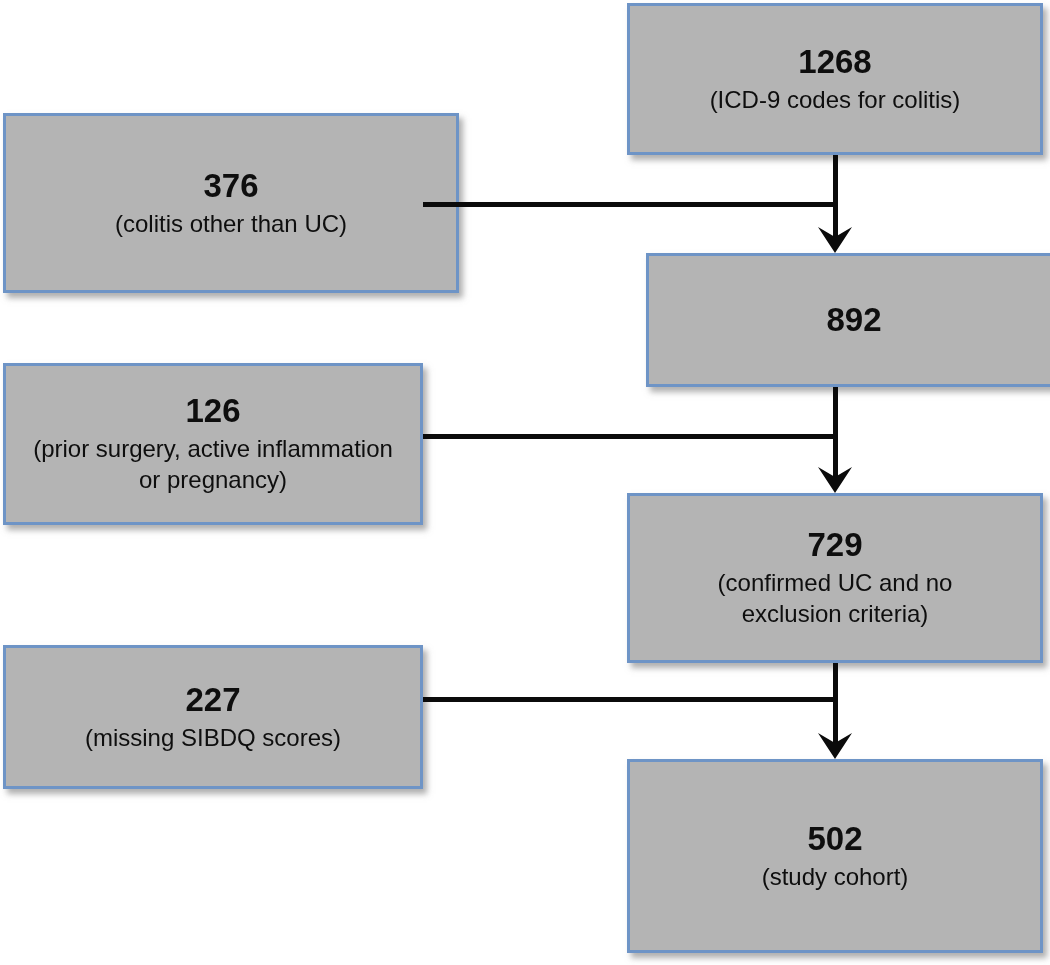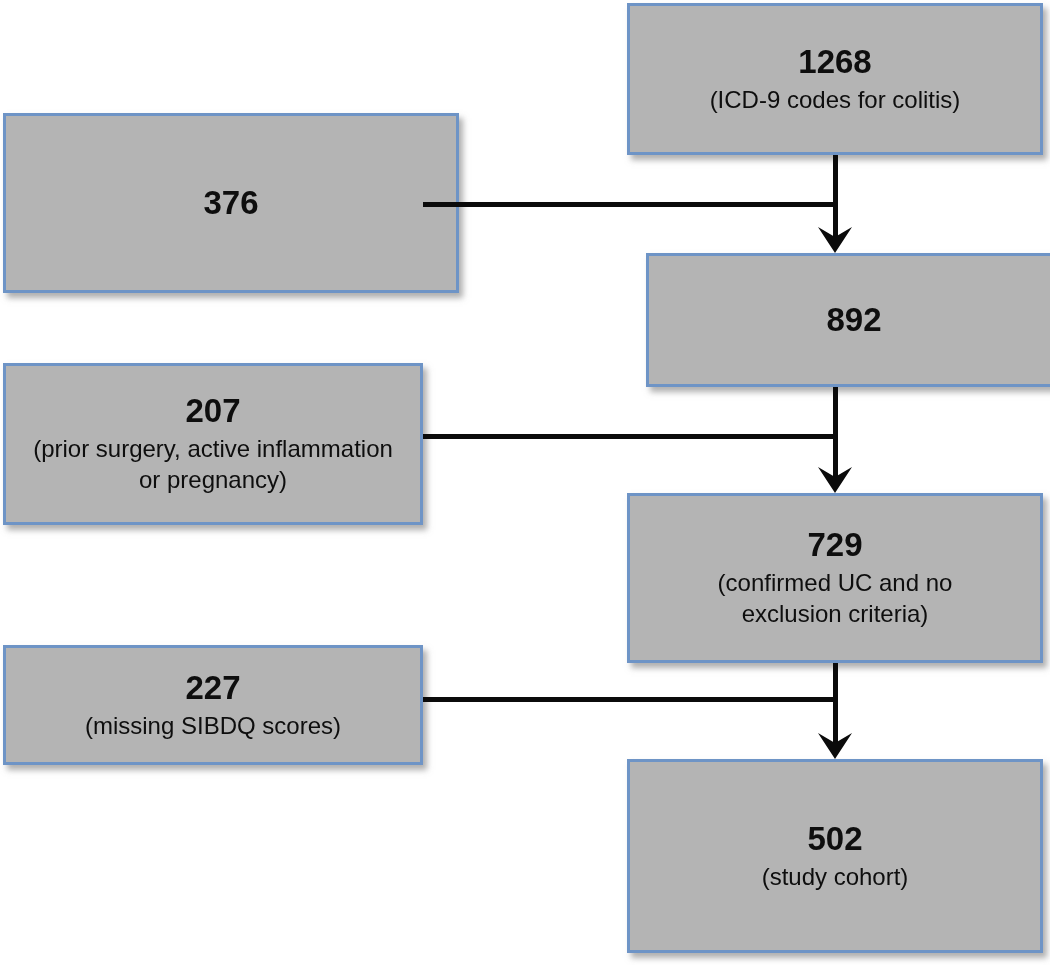--- a/index.html
+++ b/index.html
@@ -50,21 +50,21 @@
     height: 26px;
   }
   
   .b-1268 { left: 627px; top: 3px;   width: 416px; height: 152px; }
   .b-892  { left: 646px; top: 253px; width: 416px; height: 134px; }
   .b-729  { left: 627px; top: 493px; width: 416px; height: 170px; }
   .b-502  { left: 627px; top: 759px; width: 416px; height: 194px; text-align: right; }
   
   .b-376  { left: 3px; top: 113px; width: 456px; height: 180px; }
   .b-163  { left: 3px; top: 363px; width: 420px; height: 162px; }
-  .b-227  { left: 3px; top: 645px; width: 420px; height: 120px; }
+  .b-227  { left: 3px; top: 645px; width: 420px; height: 144px; }
   
   .v1 { left: 833px; top: 155px; width: 5px; height: 84px; }
   .v2 { left: 833px; top: 387px; width: 5px; height: 92px; }
   .v3 { left: 833px; top: 663px; width: 5px; height: 82px; }
   
   .a1 { left: 818px; top: 227px; }
   .a2 { left: 818px; top: 467px; }
   .a3 { left: 818px; top: 733px; }
   
   .h1 { left: 423px; top: 202px; width: 415px; height: 5px; }
@@ -91,24 +91,25 @@
 exclusion criteria)</div>
   </div>
 
   <div class="box b-502">
     <div class="box-value">502</div>
     <div class="box-label">(study cohort)</div>
   </div>
 
   <div class="box b-376">
     <div class="box-value">376</div>
+    <div class="box-label">(colitis other than UC)</div>
   </div>
 
   <div class="box b-163">
-    <div class="box-value">207</div>
+    <div class="box-value">126</div>
     <div class="box-label">(prior surgery, active inflammation
 or pregnancy)</div>
   </div>
 
   <div class="box b-227">
     <div class="box-value">227</div>
     <div class="box-label">(missing SIBDQ scores)</div>
   </div>
 
   <div class="connector v1"></div>

